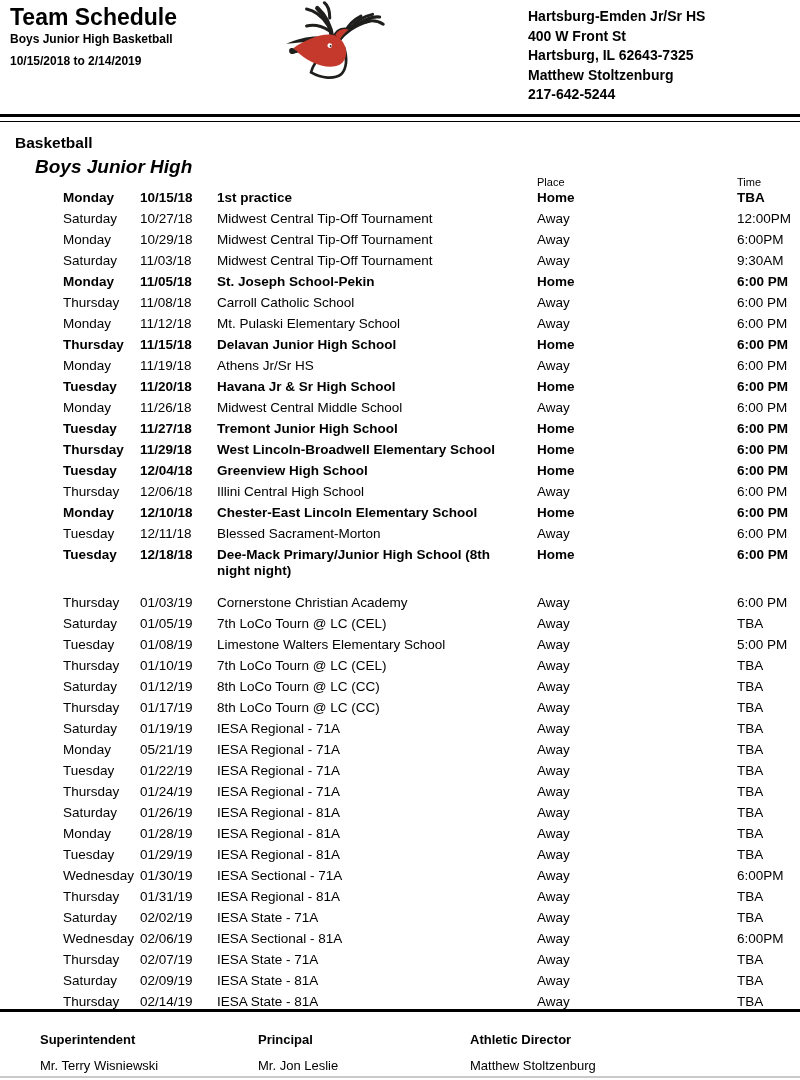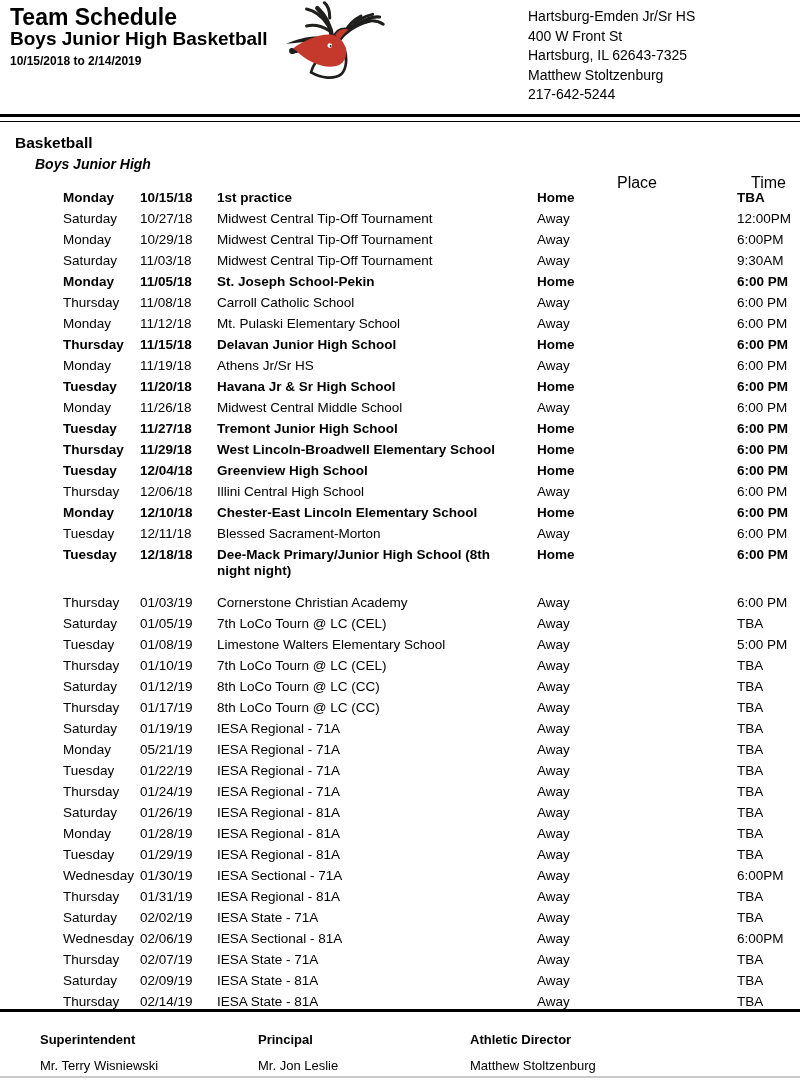--- a/index.html
+++ b/index.html
@@ -3,41 +3,41 @@
 <meta charset="utf-8">
 <style>
   * { margin:0; padding:0; box-sizing:border-box; }
   html,body { background:#fff; }
   body { font-family:"Liberation Sans","DejaVu Sans",sans-serif; color:#000; }
   .page { position:relative; width:800px; height:1080px; background:#fff; overflow:hidden; }
 
   
   .header-left { position:absolute; left:10px; top:6px; }
   .hl-title { font-size:23px; font-weight:bold; line-height:22px; }
-  .hl-sub   { font-size:19px;  font-weight:bold; line-height:22px; }
+  .hl-sub   { font-size:12px;  font-weight:bold; line-height:22px; }
   .hl-range { font-size:12px;  font-weight:bold; line-height:22px; }
 
   .logo-wrap { position:absolute; left:281px; top:1px; width:110px; height:82px; }
   .logo-wrap svg { width:100%; height:100%; }
 
   .header-right { position:absolute; left:528px; top:7px; }
-  .header-right div { font-size:14px; font-weight:normal; line-height:19.5px; }
+  .header-right div { font-size:14px; font-weight:bold; line-height:19.5px; }
 
   .rule-double { position:absolute; left:0; top:114px; width:800px; height:8px;
                  border-top:3px solid #000; border-bottom:1px solid #000; }
 
   
   .sec-sport { position:absolute; left:15px; top:134px; font-size:15.5px; font-weight:bold;text-align:center; }
-  .sec-team  { position:absolute; left:35px; top:156px; font-size:14px; font-weight:bold; font-style:italic; }
+  .sec-team  { position:absolute; left:35px; top:156px; font-size:19px; font-weight:bold; font-style:italic; }
 
   
   .table { position:absolute; left:0; top:176px; width:800px; }
   .thead, .trow { display:grid; grid-template-columns:77px 77px 320px 200px 1fr;
                   padding-left:63px; }
-  .thead { height:14px; line-height:13px; font-size:16px;text-align:center; }
+  .thead { height:14px; line-height:13px; font-size:11px; }
   .trow  { height:21px; line-height:16px; font-size:13.5px; }
   .trow.tall { height:37px; }
   .trow.gap  { margin-top:11px; }
   .trow.bold { font-weight:bold; }
   .cell { overflow:hidden; }
   .c-event { padding-right:28px; }
 
   
   .footer-rule { position:absolute; left:0; top:1009px; width:800px; border-top:3px solid #000; }
   .footer { position:absolute; left:0; top:1032px; width:684px; }

